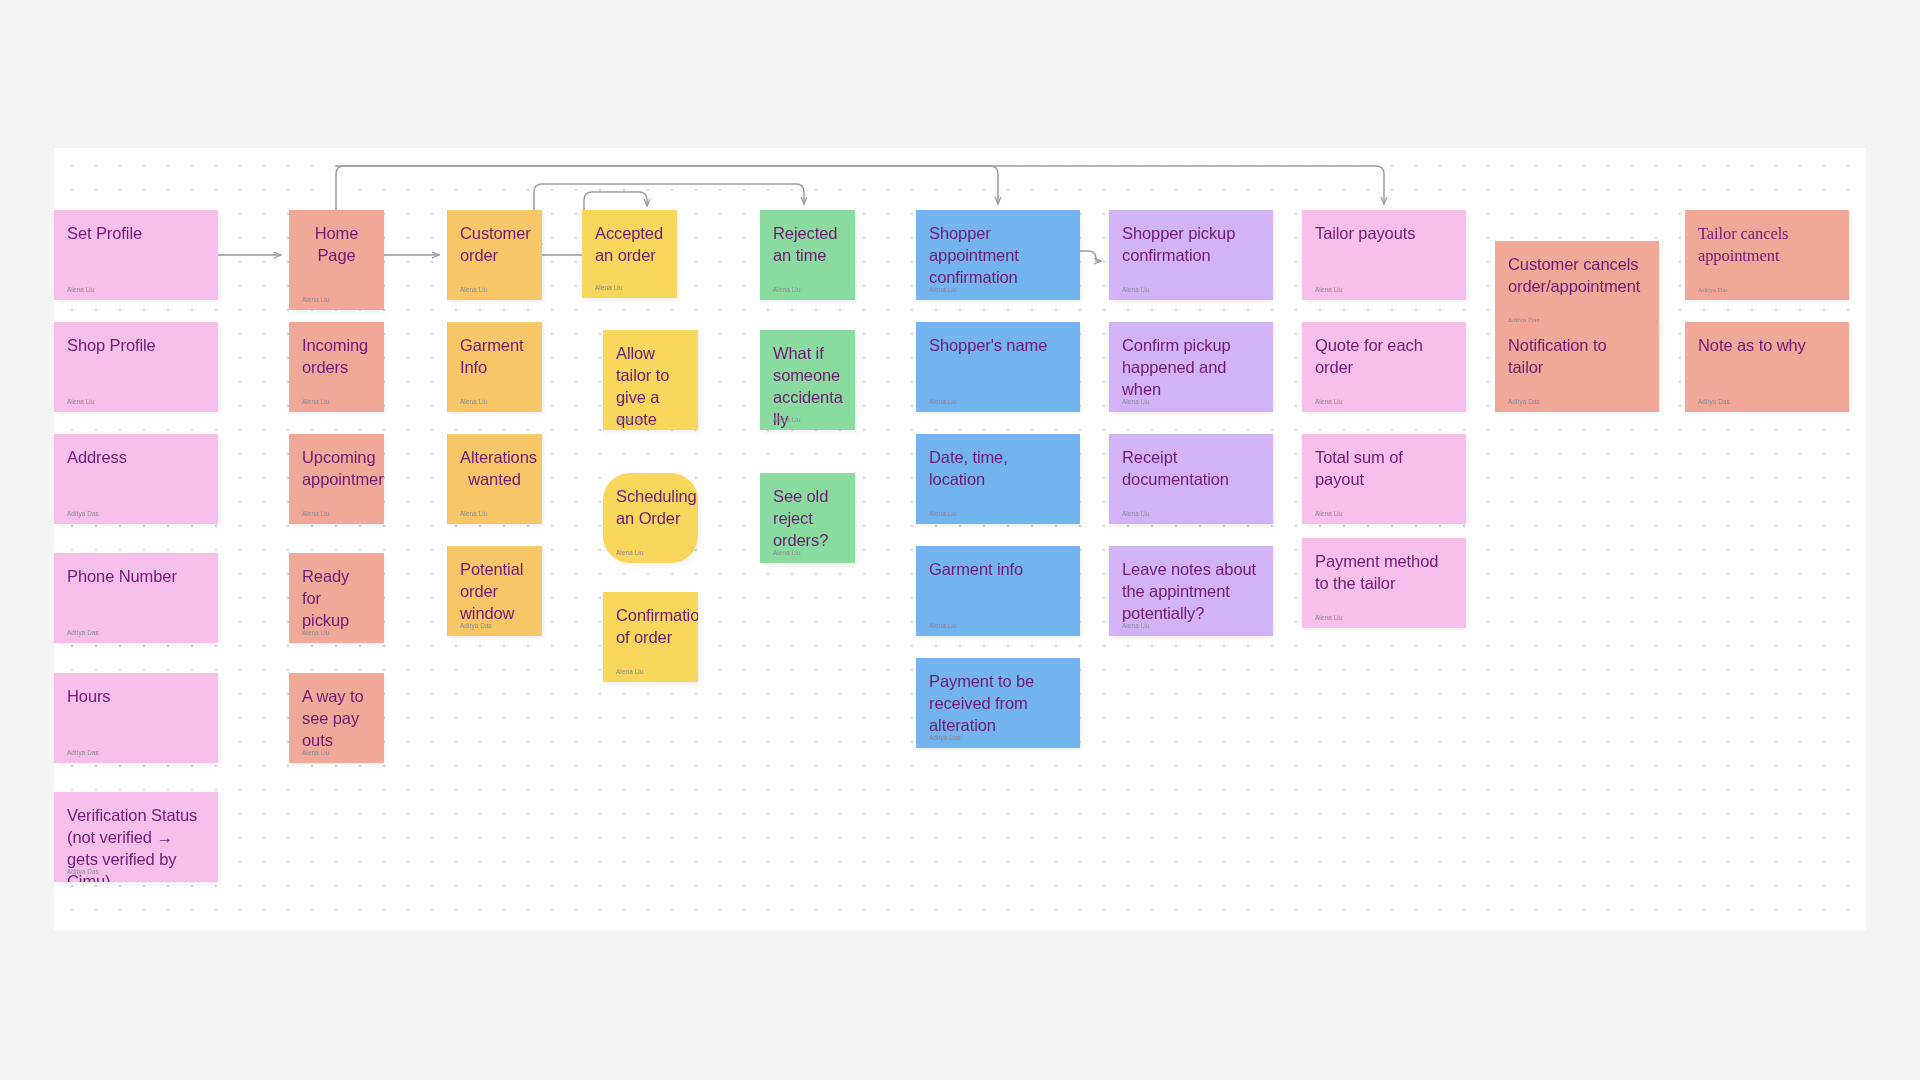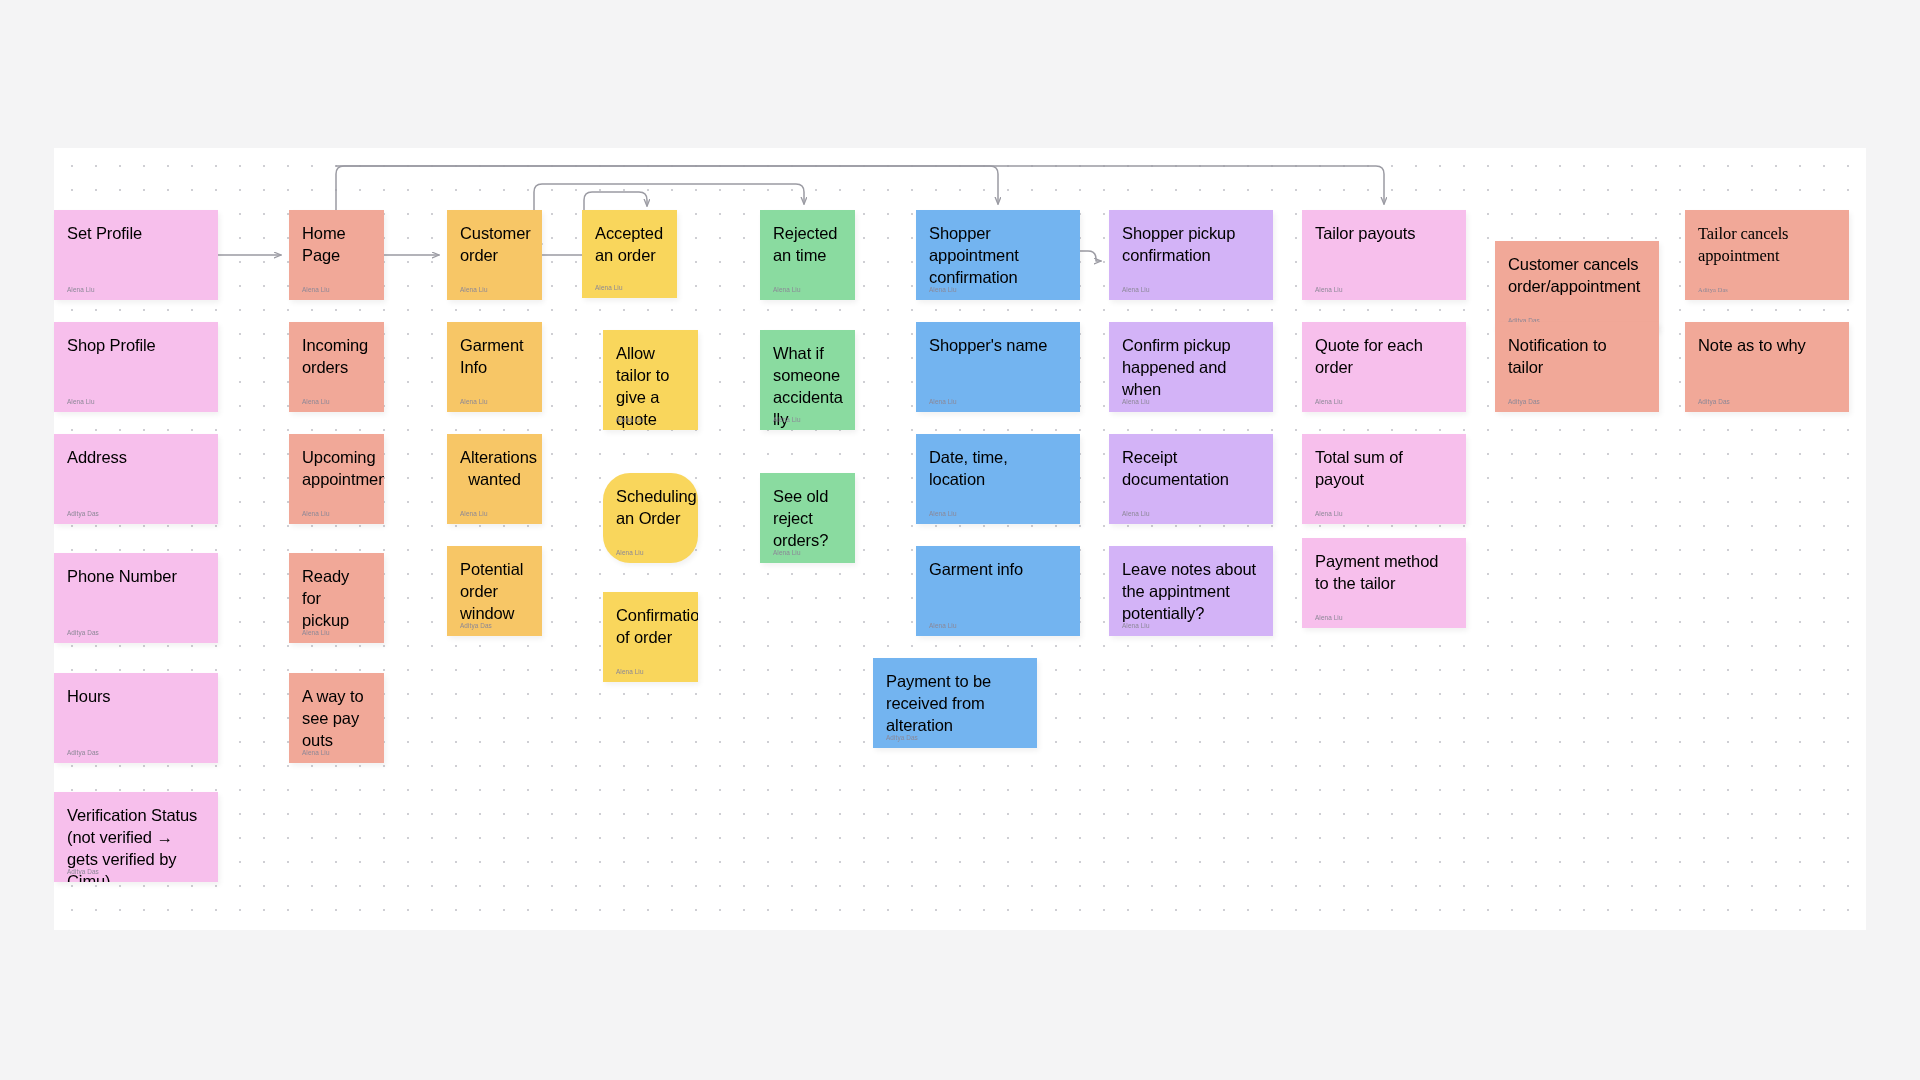--- a/index.html
+++ b/index.html
@@ -37,21 +37,21 @@
     position: absolute;
     box-sizing: border-box;
     padding: 13px 13px 6px 13px;
     box-shadow: 2px 3px 5px rgba(0,0,0,0.055);
     overflow: hidden;
   }
 
   .note-text {
     font-size: 16.5px;
     line-height: 1.33;
-    color: #000000;
+    color: #701a75;
     letter-spacing: -0.1px;
     white-space: pre-line;
     font-weight: 400;
   }
 
   .note-author {
     position: absolute;
     left: 13px;
     bottom: 7px;
     font-size: 6.4px;
@@ -110,21 +110,21 @@
         <div class="note-author">Aditya Das</div>
       </div>
       <div class="note" style="left: 0px; top: 525px; width: 164px; height: 90px; background: rgb(247, 191, 236);">
         <div class="note-text">Hours</div>
         <div class="note-author">Aditya Das</div>
       </div>
       <div class="note" style="left: 0px; top: 644px; width: 164px; height: 90px; background: rgb(247, 191, 236);">
         <div class="note-text">Verification Status (not verified → gets verified by Cimu)</div>
         <div class="note-author">Aditya Das</div>
       </div>
-      <div class="note" style="left: 235px; top: 62px; width: 95px; height: 90px; background: rgb(241, 168, 152);">
+      <div class="note" style="left: 235px; top: 62px; width: 95px; height: 100px; background: rgb(241, 168, 152); text-align: center;">
         <div class="note-text">Home Page</div>
         <div class="note-author">Alena Liu</div>
       </div>
       <div class="note" style="left: 235px; top: 174px; width: 95px; height: 90px; background: rgb(241, 168, 152);">
         <div class="note-text">Incoming orders</div>
         <div class="note-author">Alena Liu</div>
       </div>
       <div class="note" style="left: 235px; top: 286px; width: 95px; height: 90px; background: rgb(241, 168, 152);">
         <div class="note-text">Upcoming appointments</div>
         <div class="note-author">Alena Liu</div>
@@ -190,21 +190,21 @@
         <div class="note-author">Alena Liu</div>
       </div>
       <div class="note" style="left: 862px; top: 286px; width: 164px; height: 90px; background: rgb(115, 180, 240);">
         <div class="note-text">Date, time, location</div>
         <div class="note-author">Alena Liu</div>
       </div>
       <div class="note" style="left: 862px; top: 398px; width: 164px; height: 90px; background: rgb(115, 180, 240);">
         <div class="note-text">Garment info</div>
         <div class="note-author">Alena Liu</div>
       </div>
-      <div class="note" style="left: 819px; top: 510px; width: 164px; height: 90px; background: rgb(115, 180, 240);">
+      <div class="note" style="left: 862px; top: 510px; width: 164px; height: 90px; background: rgb(115, 180, 240);">
         <div class="note-text">Payment to be received from alteration</div>
         <div class="note-author">Aditya Das</div>
       </div>
       <div class="note" style="left: 1055px; top: 62px; width: 164px; height: 90px; background: rgb(211, 179, 247);">
         <div class="note-text">Shopper pickup confirmation</div>
         <div class="note-author">Alena Liu</div>
       </div>
       <div class="note" style="left: 1055px; top: 174px; width: 164px; height: 90px; background: rgb(211, 179, 247);">
         <div class="note-text">Confirm pickup happened and when</div>
         <div class="note-author">Alena Liu</div>

